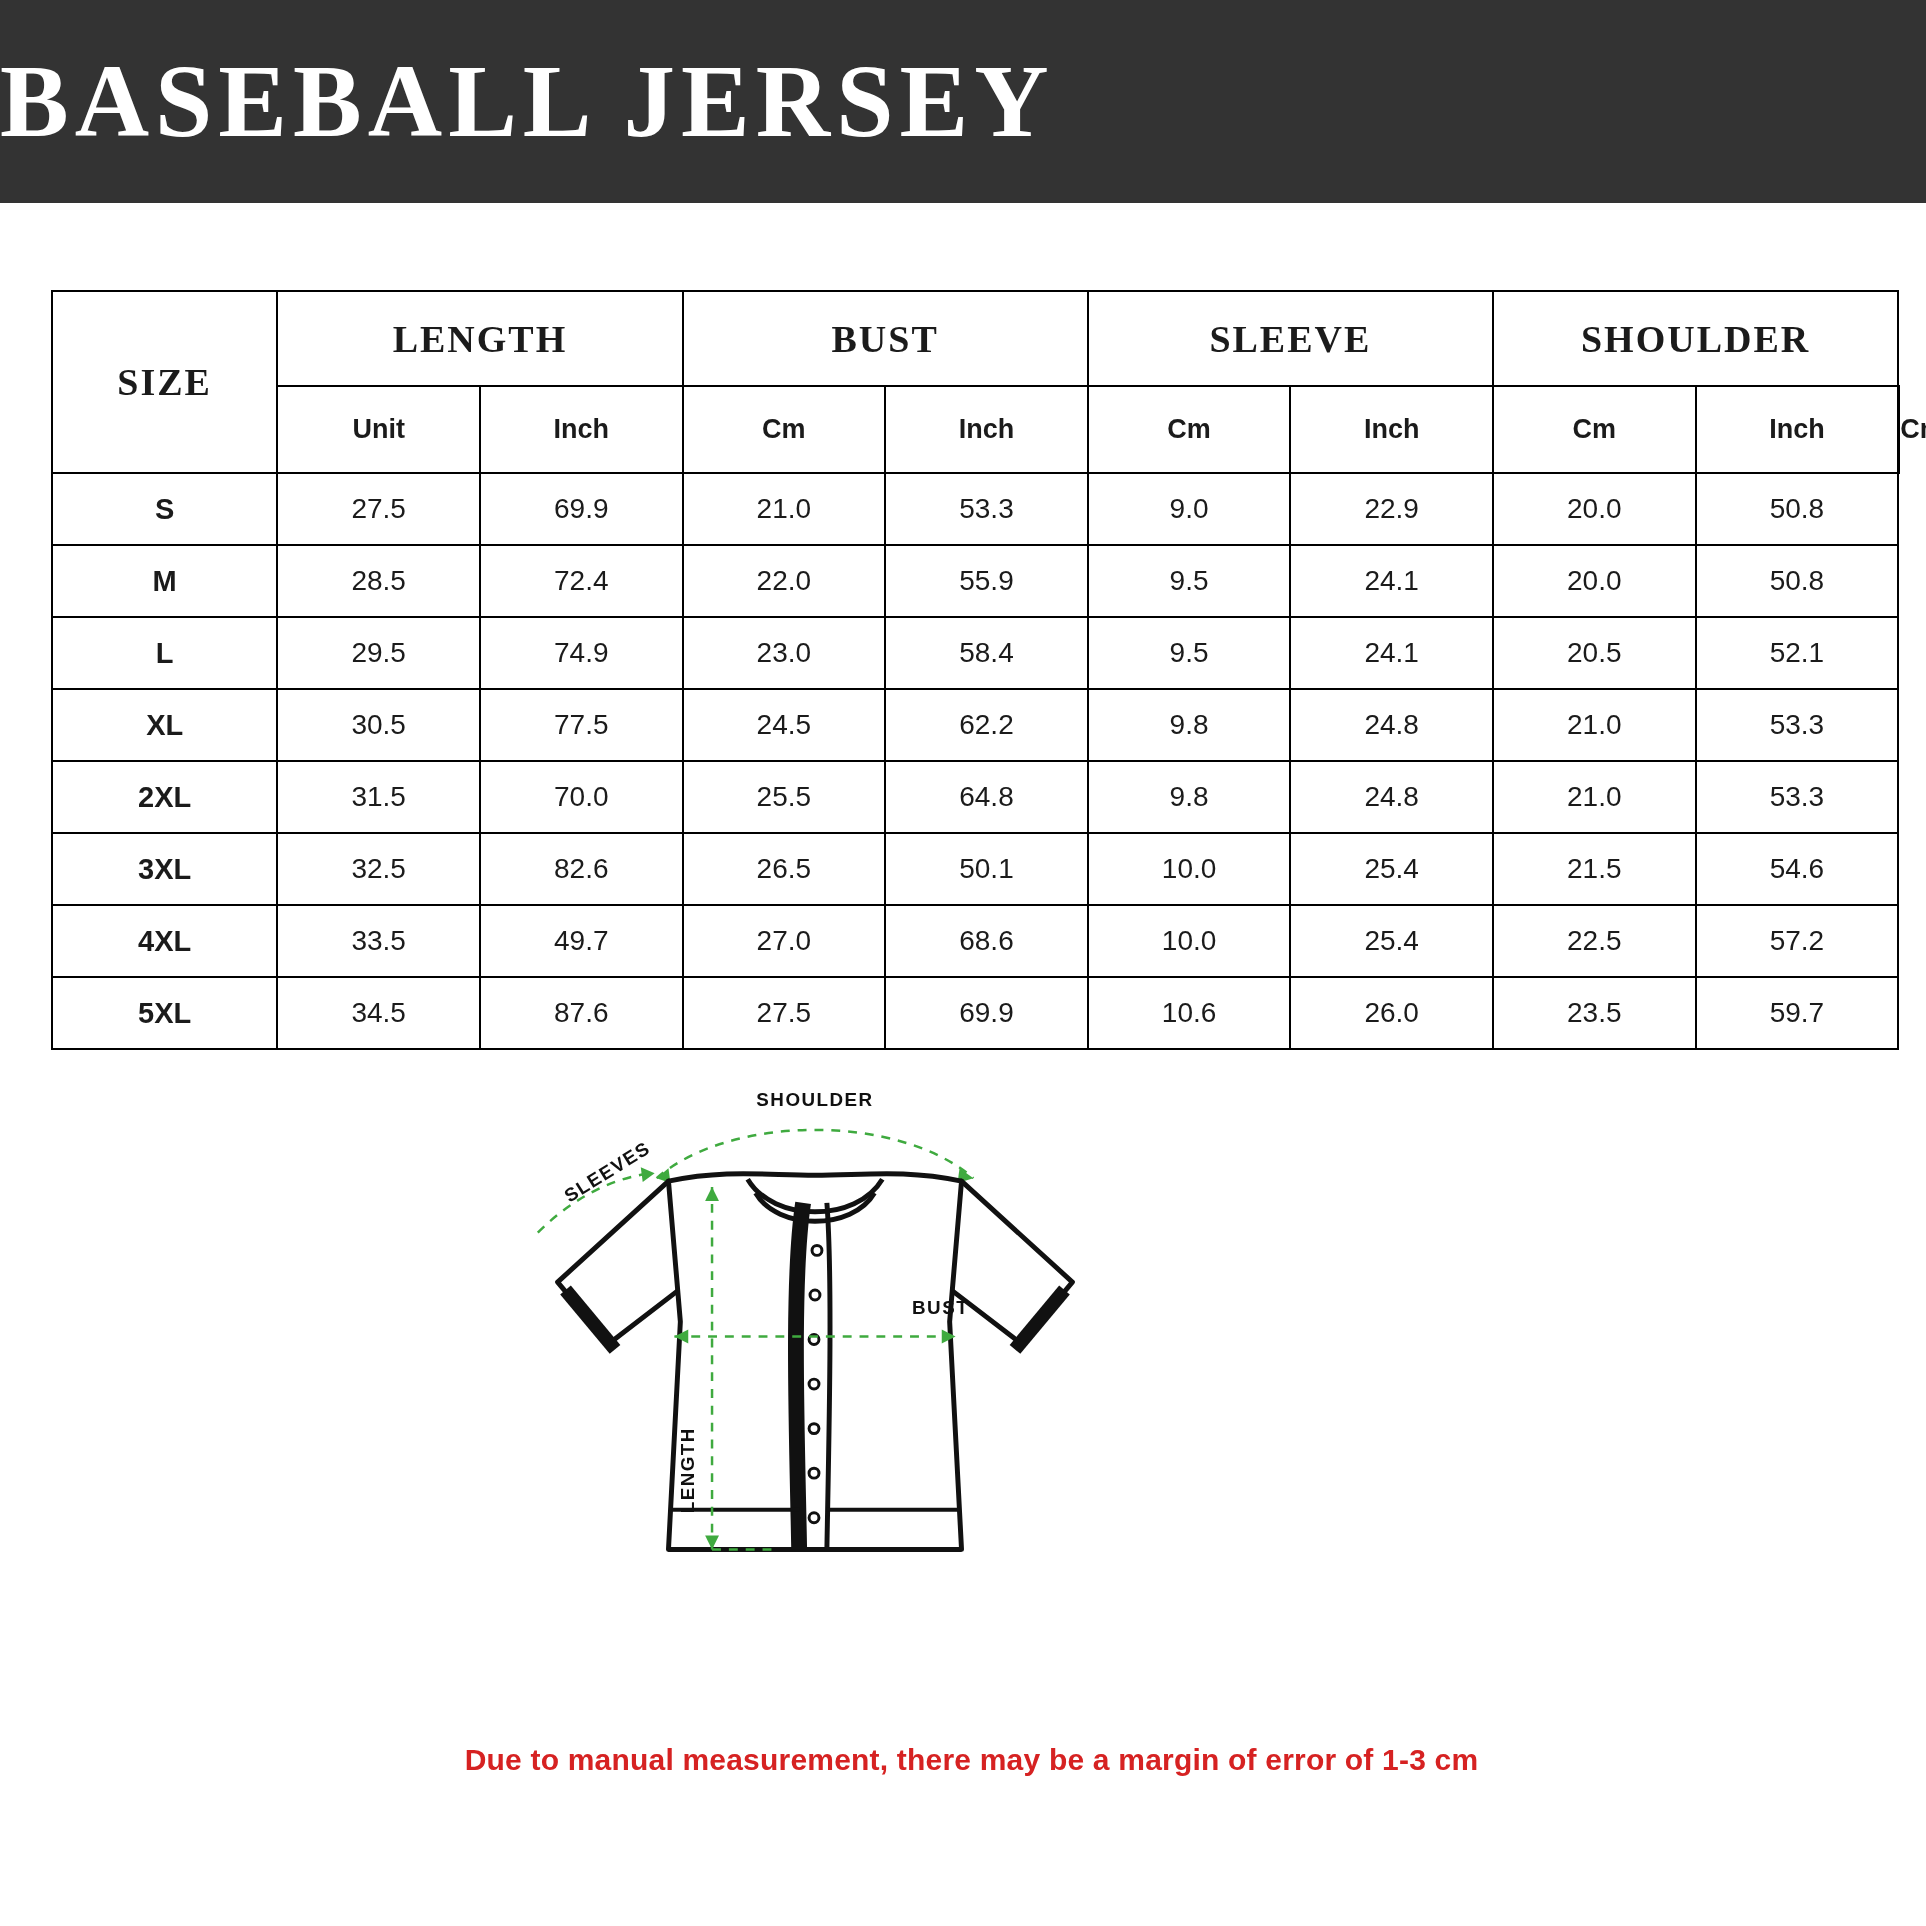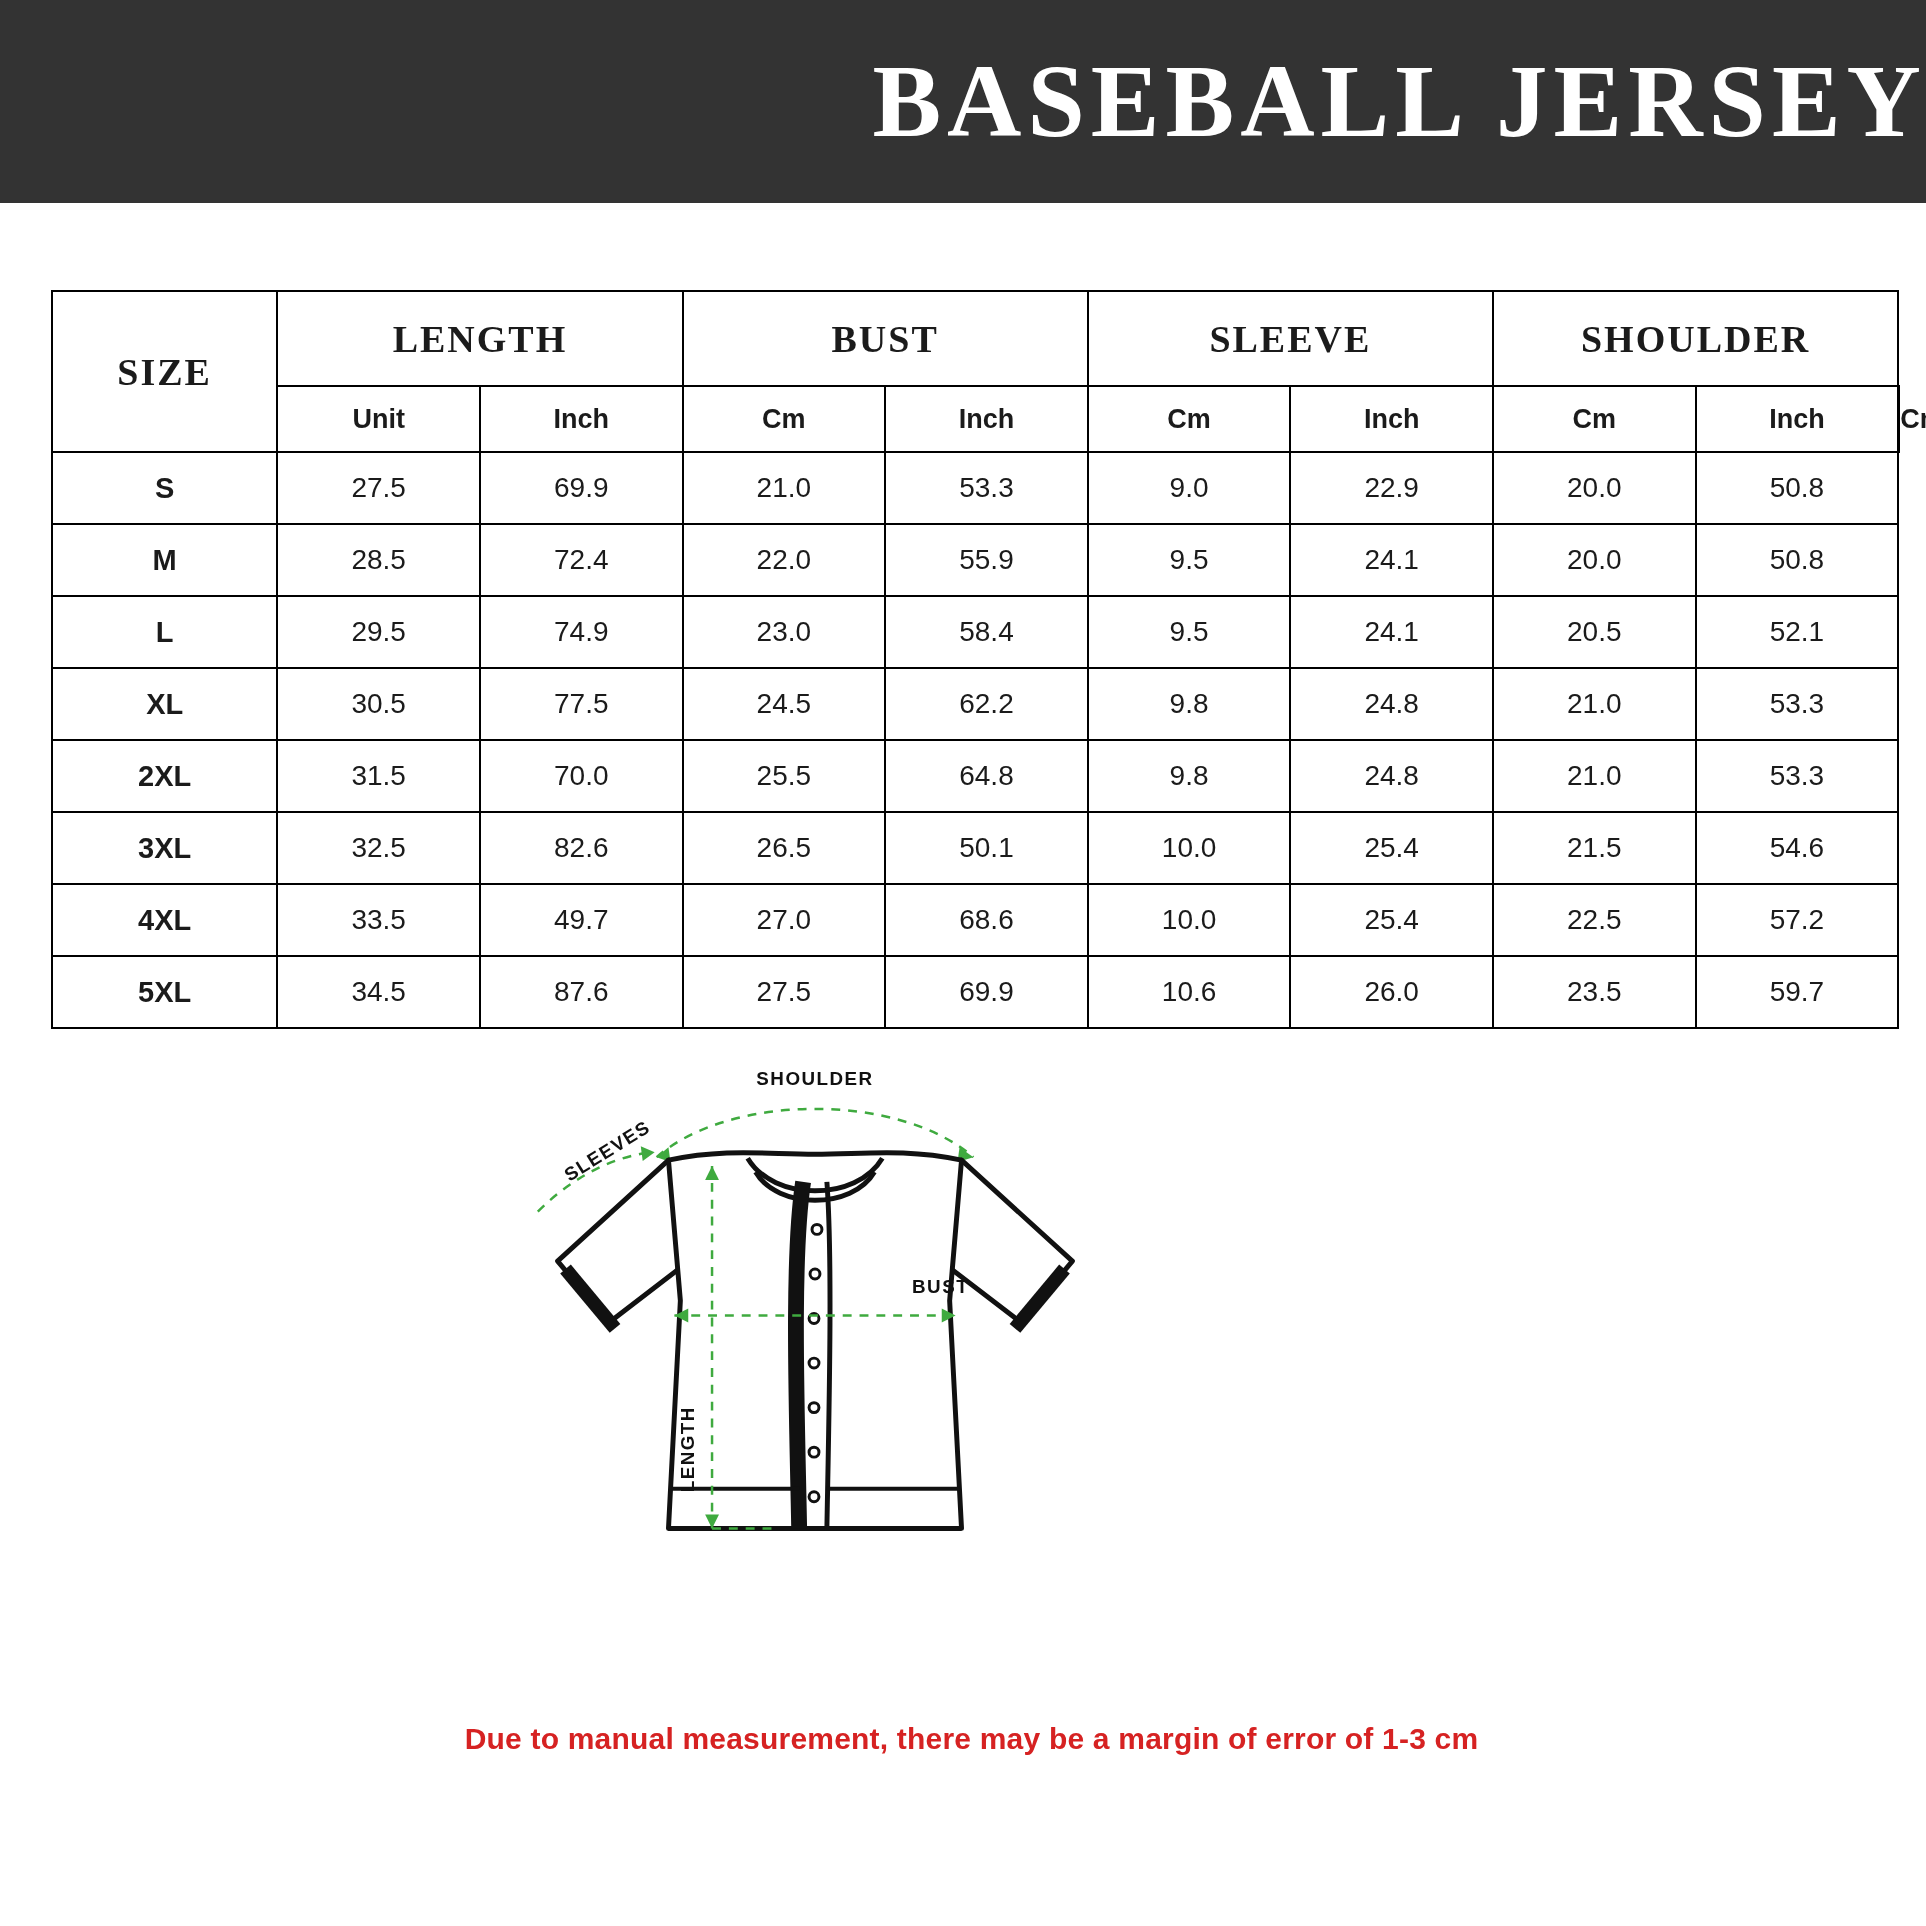--- a/index.html
+++ b/index.html
@@ -12,21 +12,21 @@
     overflow: hidden;
   }
 
   
   .header {
     width: 100%;
     height: 203px;
     background: #333333;
     display: flex;
     align-items: center;
-    justify-content: flex-end;
+    justify-content: flex-start;
   }
   .header-title {
     color: #ffffff;
     font-family: "Liberation Serif", serif;
     font-weight: bold;
     font-size: 103px;
     letter-spacing: 6px;
     text-align: center;
     line-height: 1;
   }
@@ -49,21 +49,21 @@
   table.size-chart tr.group-head th {
     font-family: "Liberation Serif", serif;
     font-weight: bold;
     font-size: 38px;
     letter-spacing: 2px;
     height: 95px;
   }
   table.size-chart tr.unit-row td {
     font-weight: bold;
     font-size: 27px;
-    height: 66px;
+    height: 87px;
   }
   table.size-chart tbody td {
     font-size: 28px;
     height: 72px;
   }
   table.size-chart tbody td.size-cell {
     font-weight: bold;
     font-size: 29px;
   }
   .col-size { width: 12.2%; }

